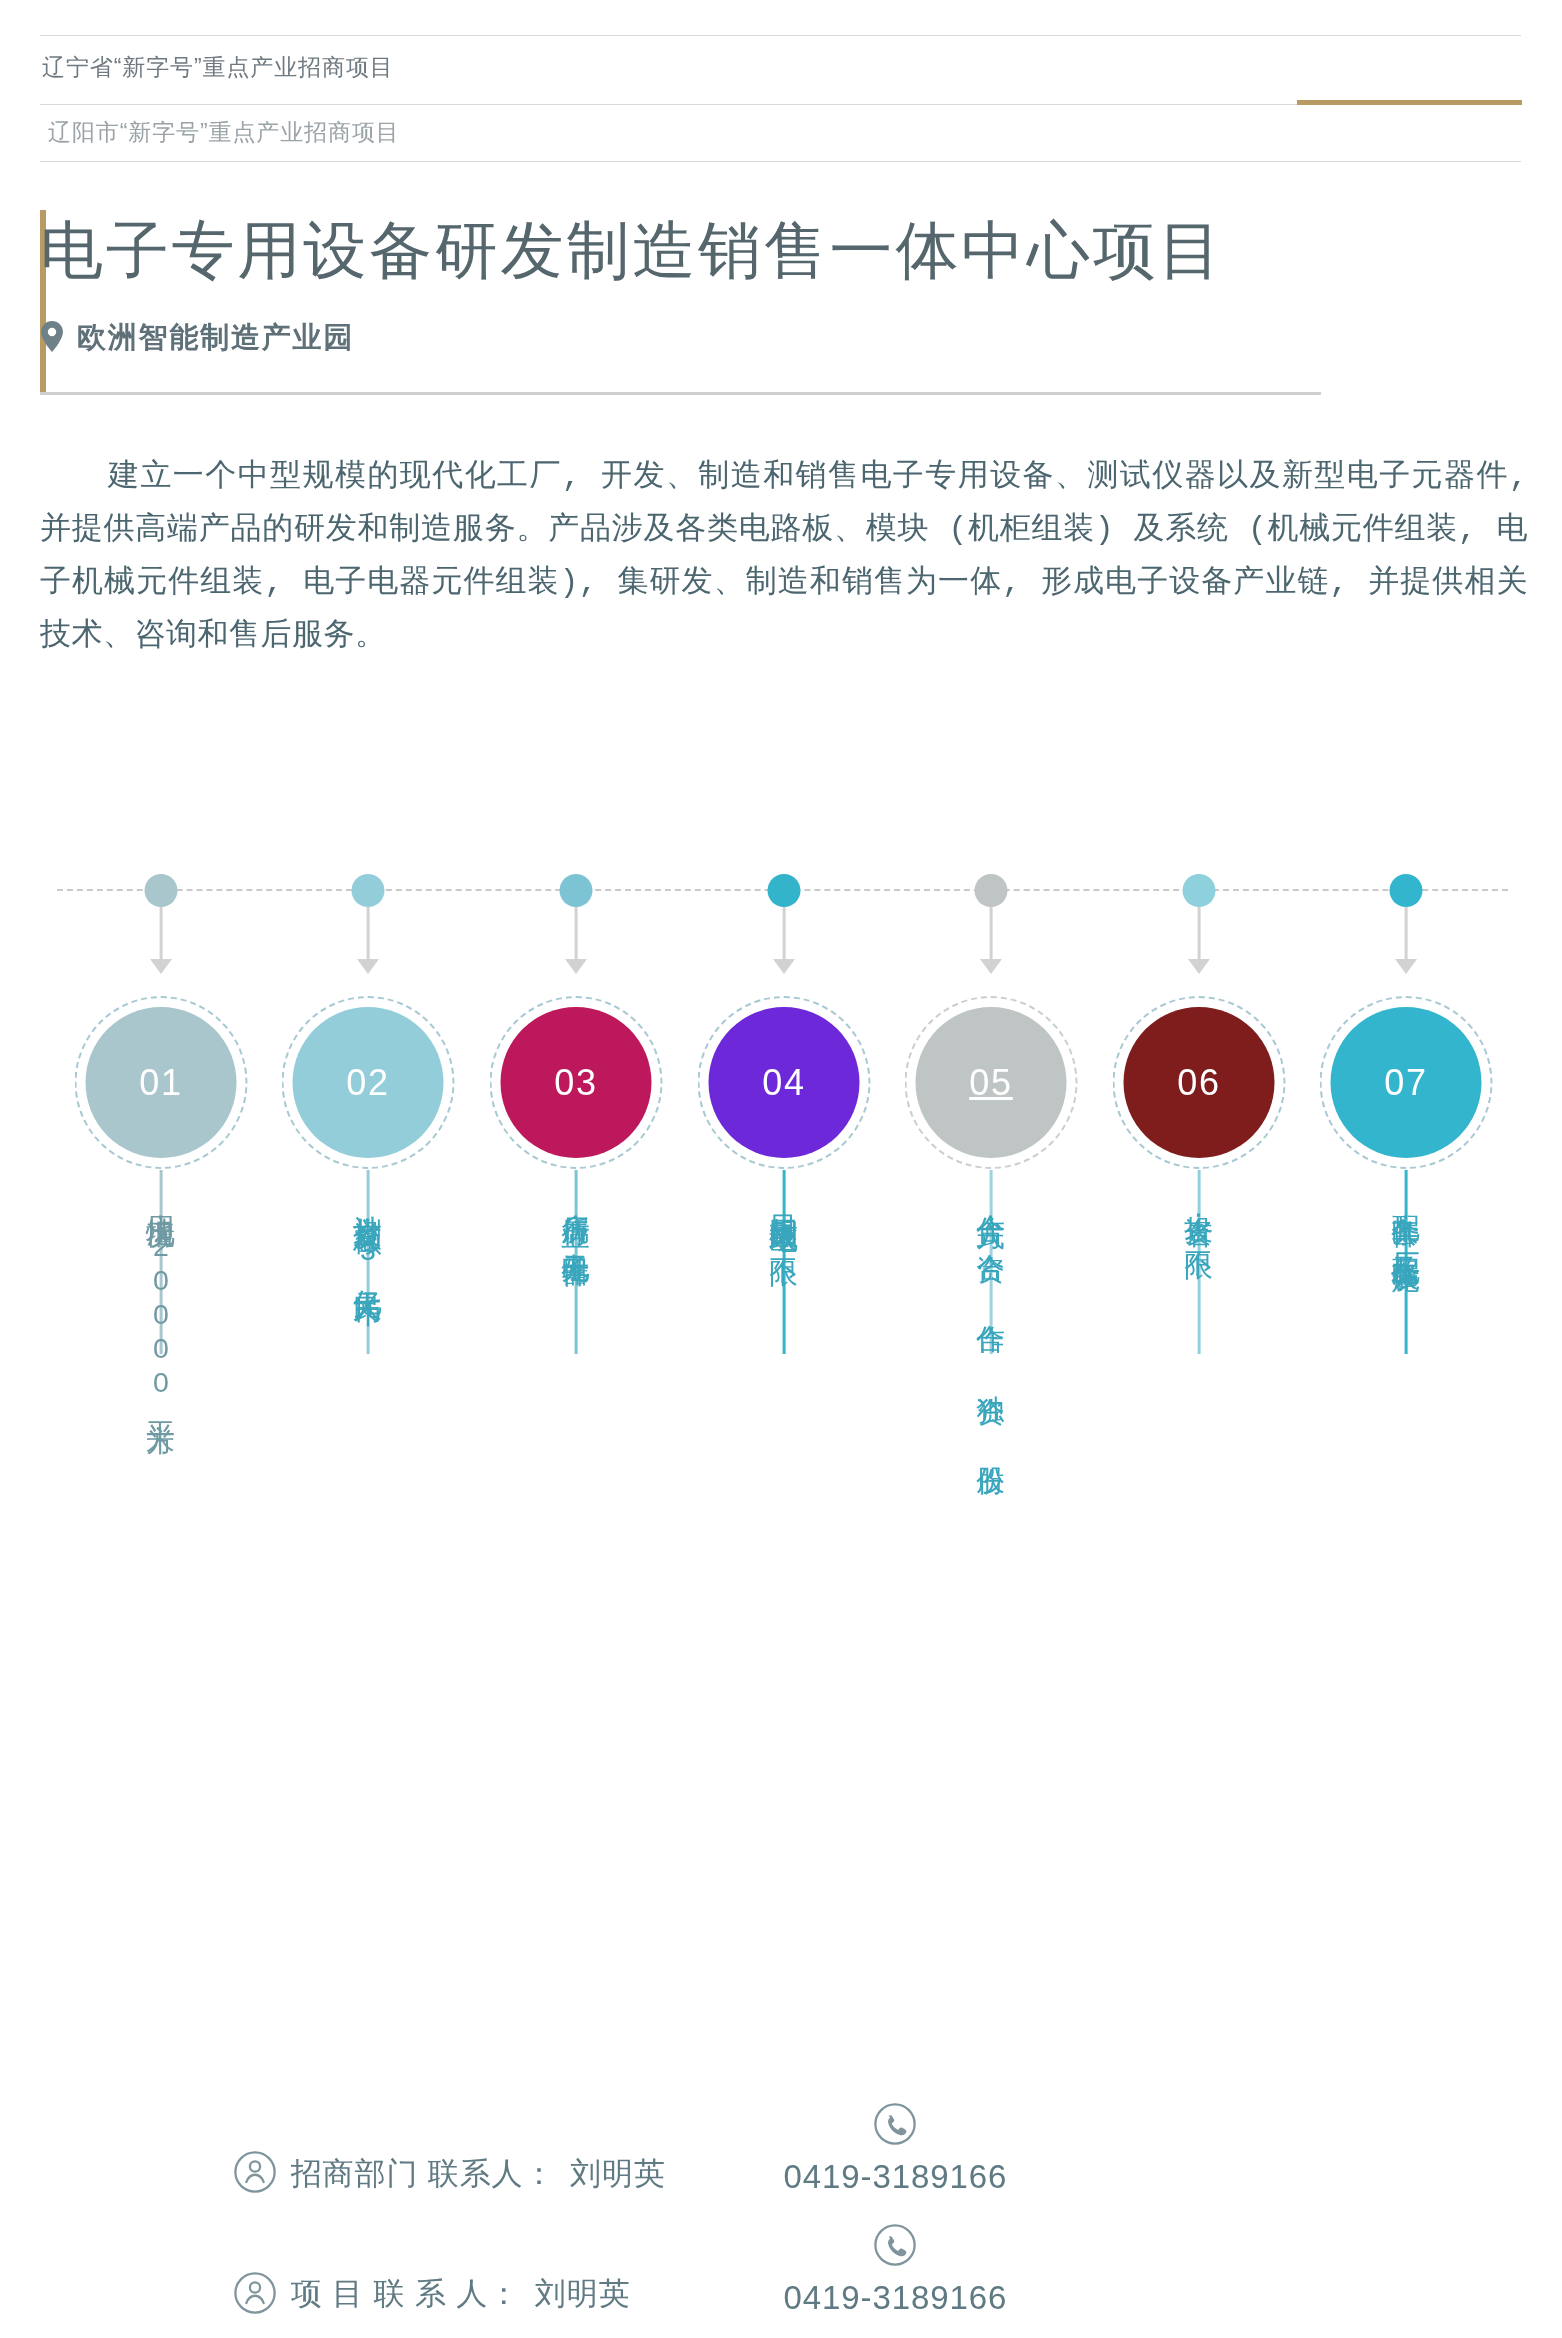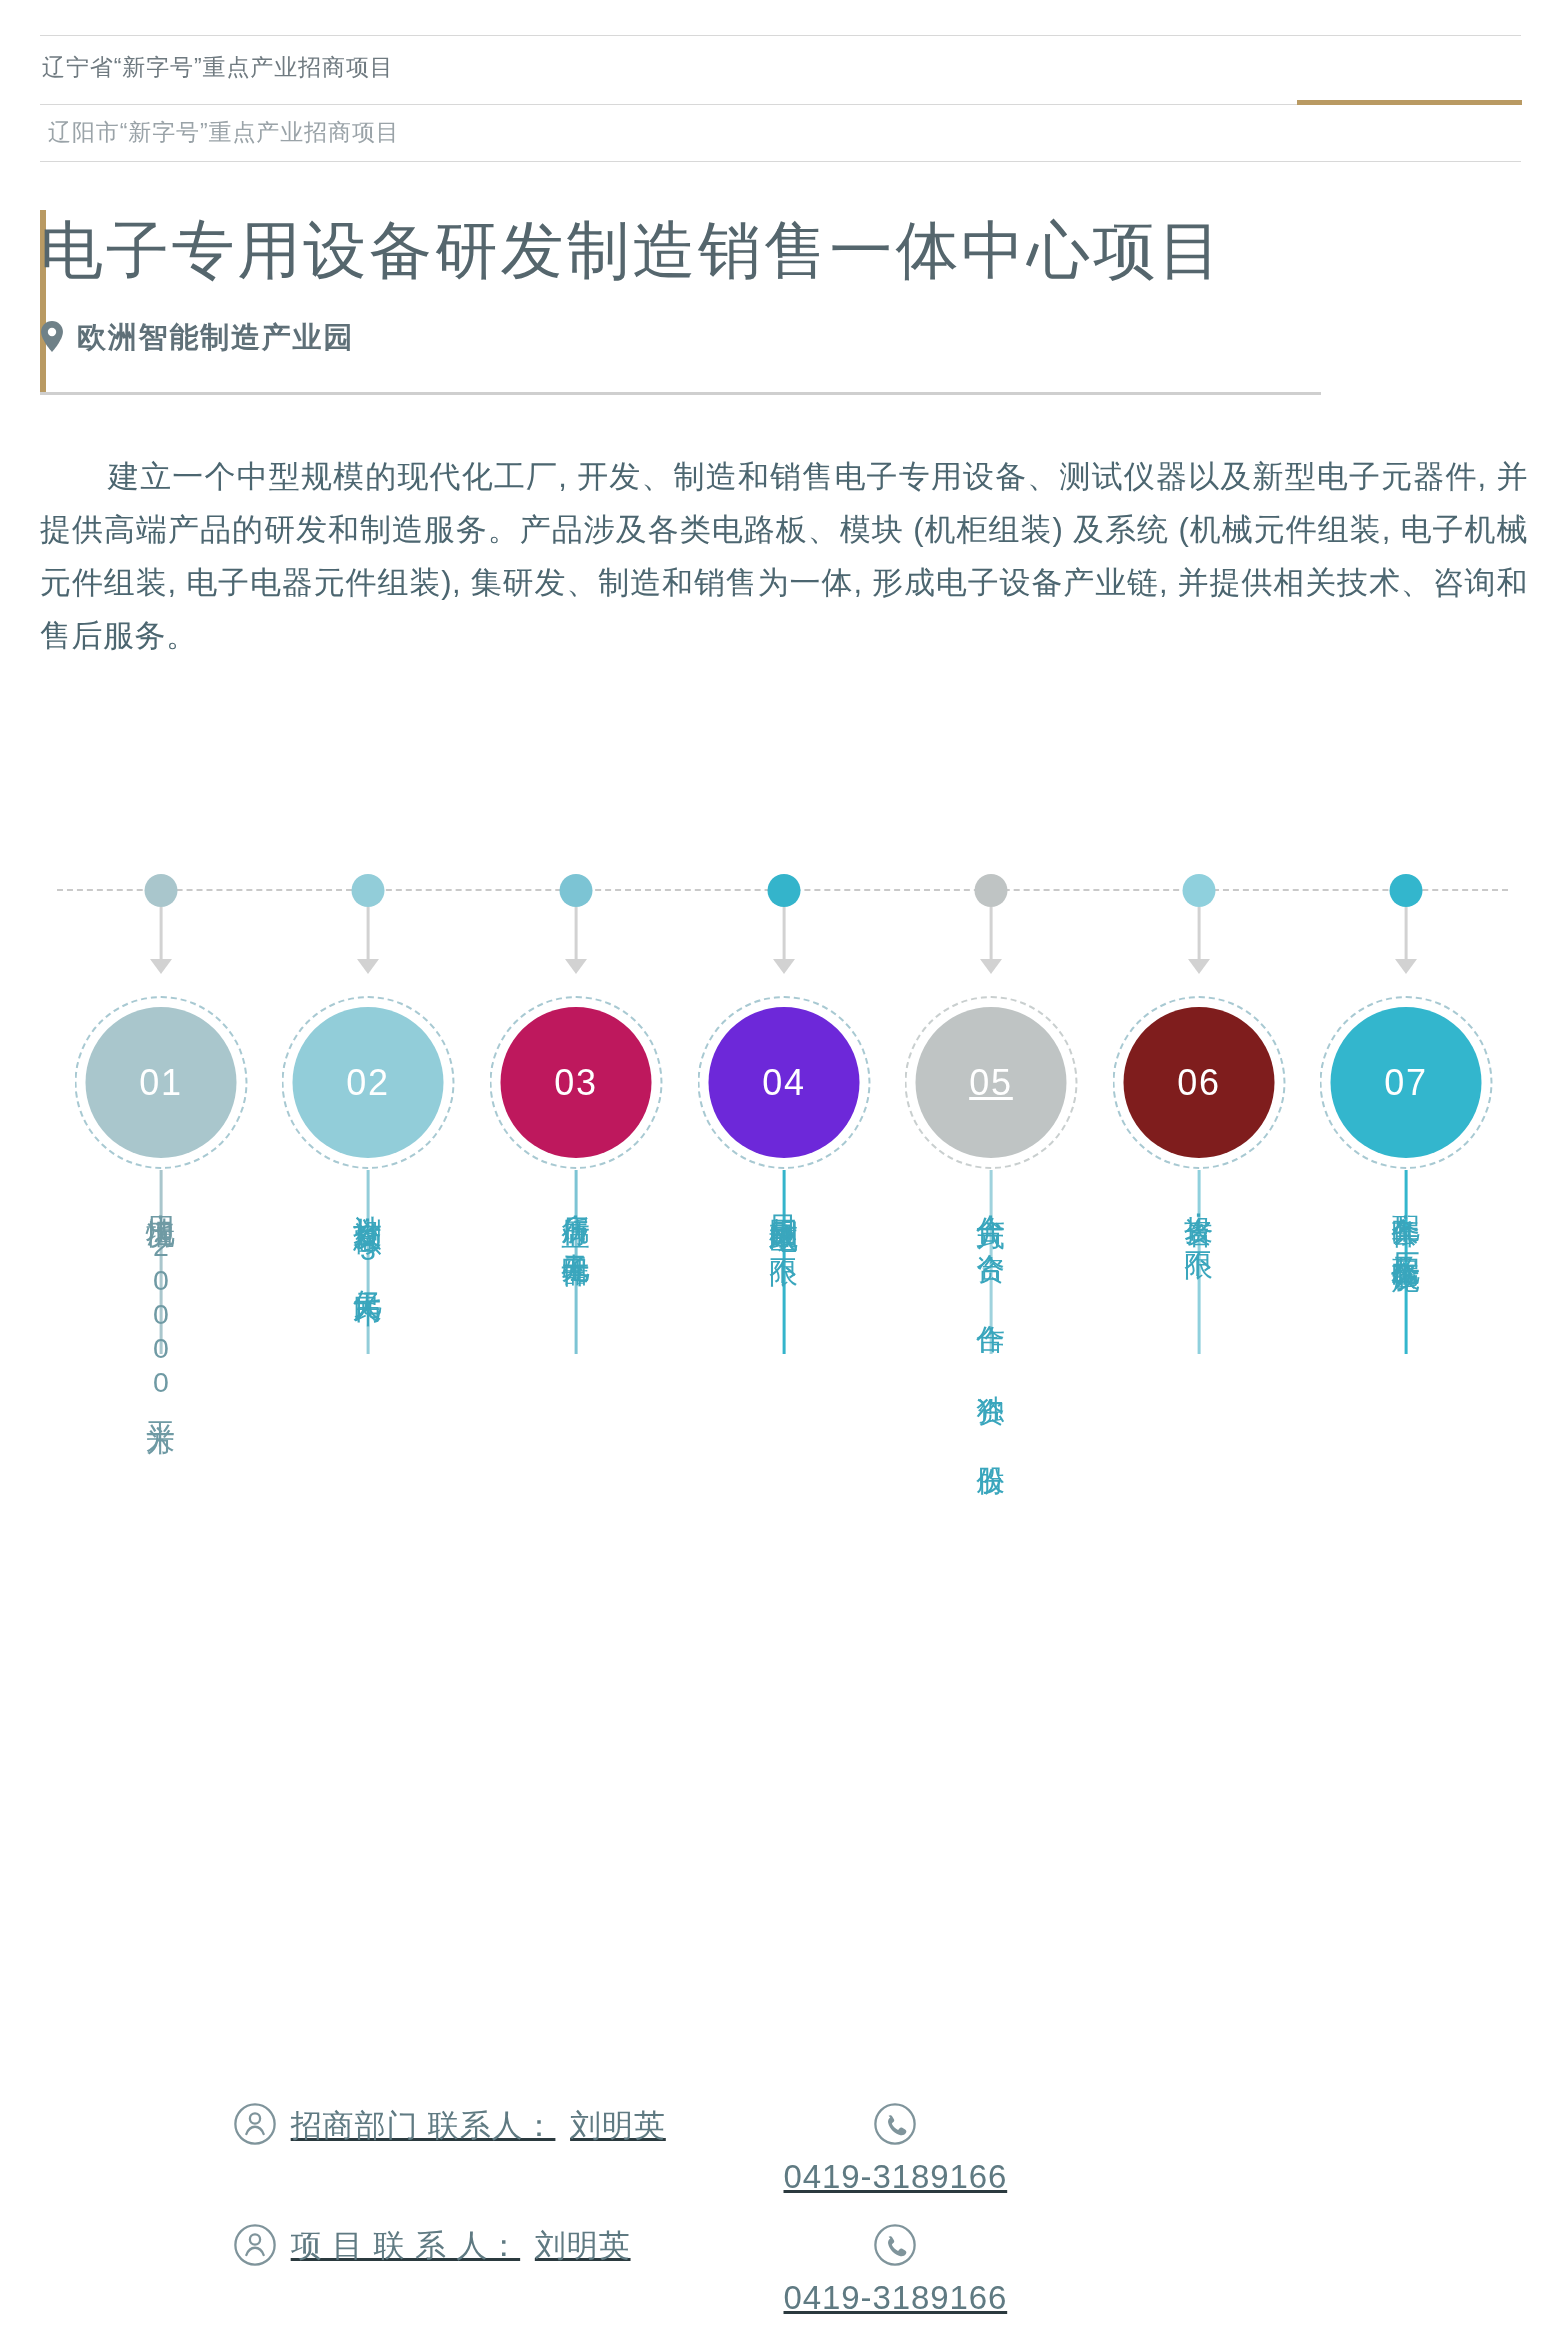--- a/index.html
+++ b/index.html
@@ -108,20 +108,21 @@
   .paragraph {
     position: absolute;
     left: 40px; top: 450px;
     width: 1488px;
     font-size: 31px;
     line-height: 53px;
     color: #4c6670;
     text-align: justify;
     text-indent: 68px;
     letter-spacing: 0.5px;
+    font-family: Liberation Mono, monospace;
   }
 
   
   .timeline {
     position: absolute;
     left: 0; top: 826px;
     width: 1562px;
     height: 1010px;
   }
   .dashed-line {
@@ -209,25 +210,24 @@
   }
 
   
   .contacts {
     position: absolute;
     left: 0; top: 2103px;
     width: 1562px;
   }
   .contact-row {
     display: flex;
-    align-items: flex-start;
+    align-items: flex-end;
     gap: 16.5px;
     margin-bottom: 27.5px;
     padding-left: 234px;
-    text-decoration: underline;
   }
   .contact-icon { flex: none; }
   .contact-text {
     font-size: 31px;
     letter-spacing: 0.9px;
     color: #5f7a82;
   }
   .contact-name-block {
     width: 533px;
     display: flex;

